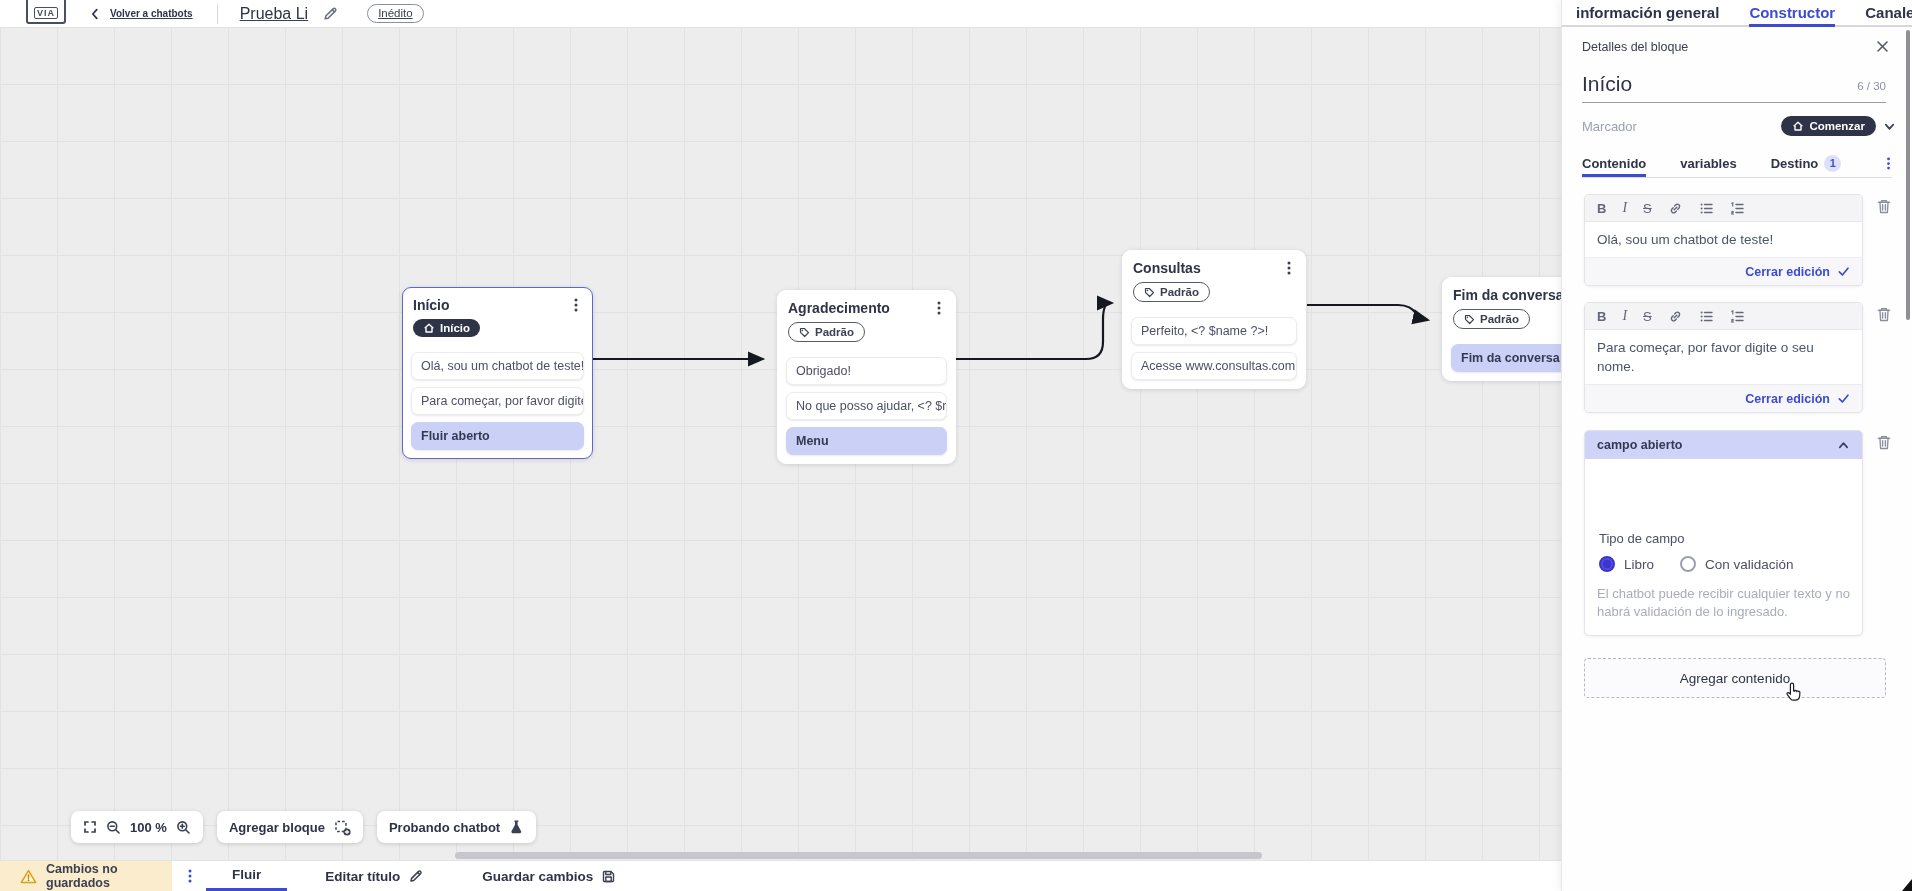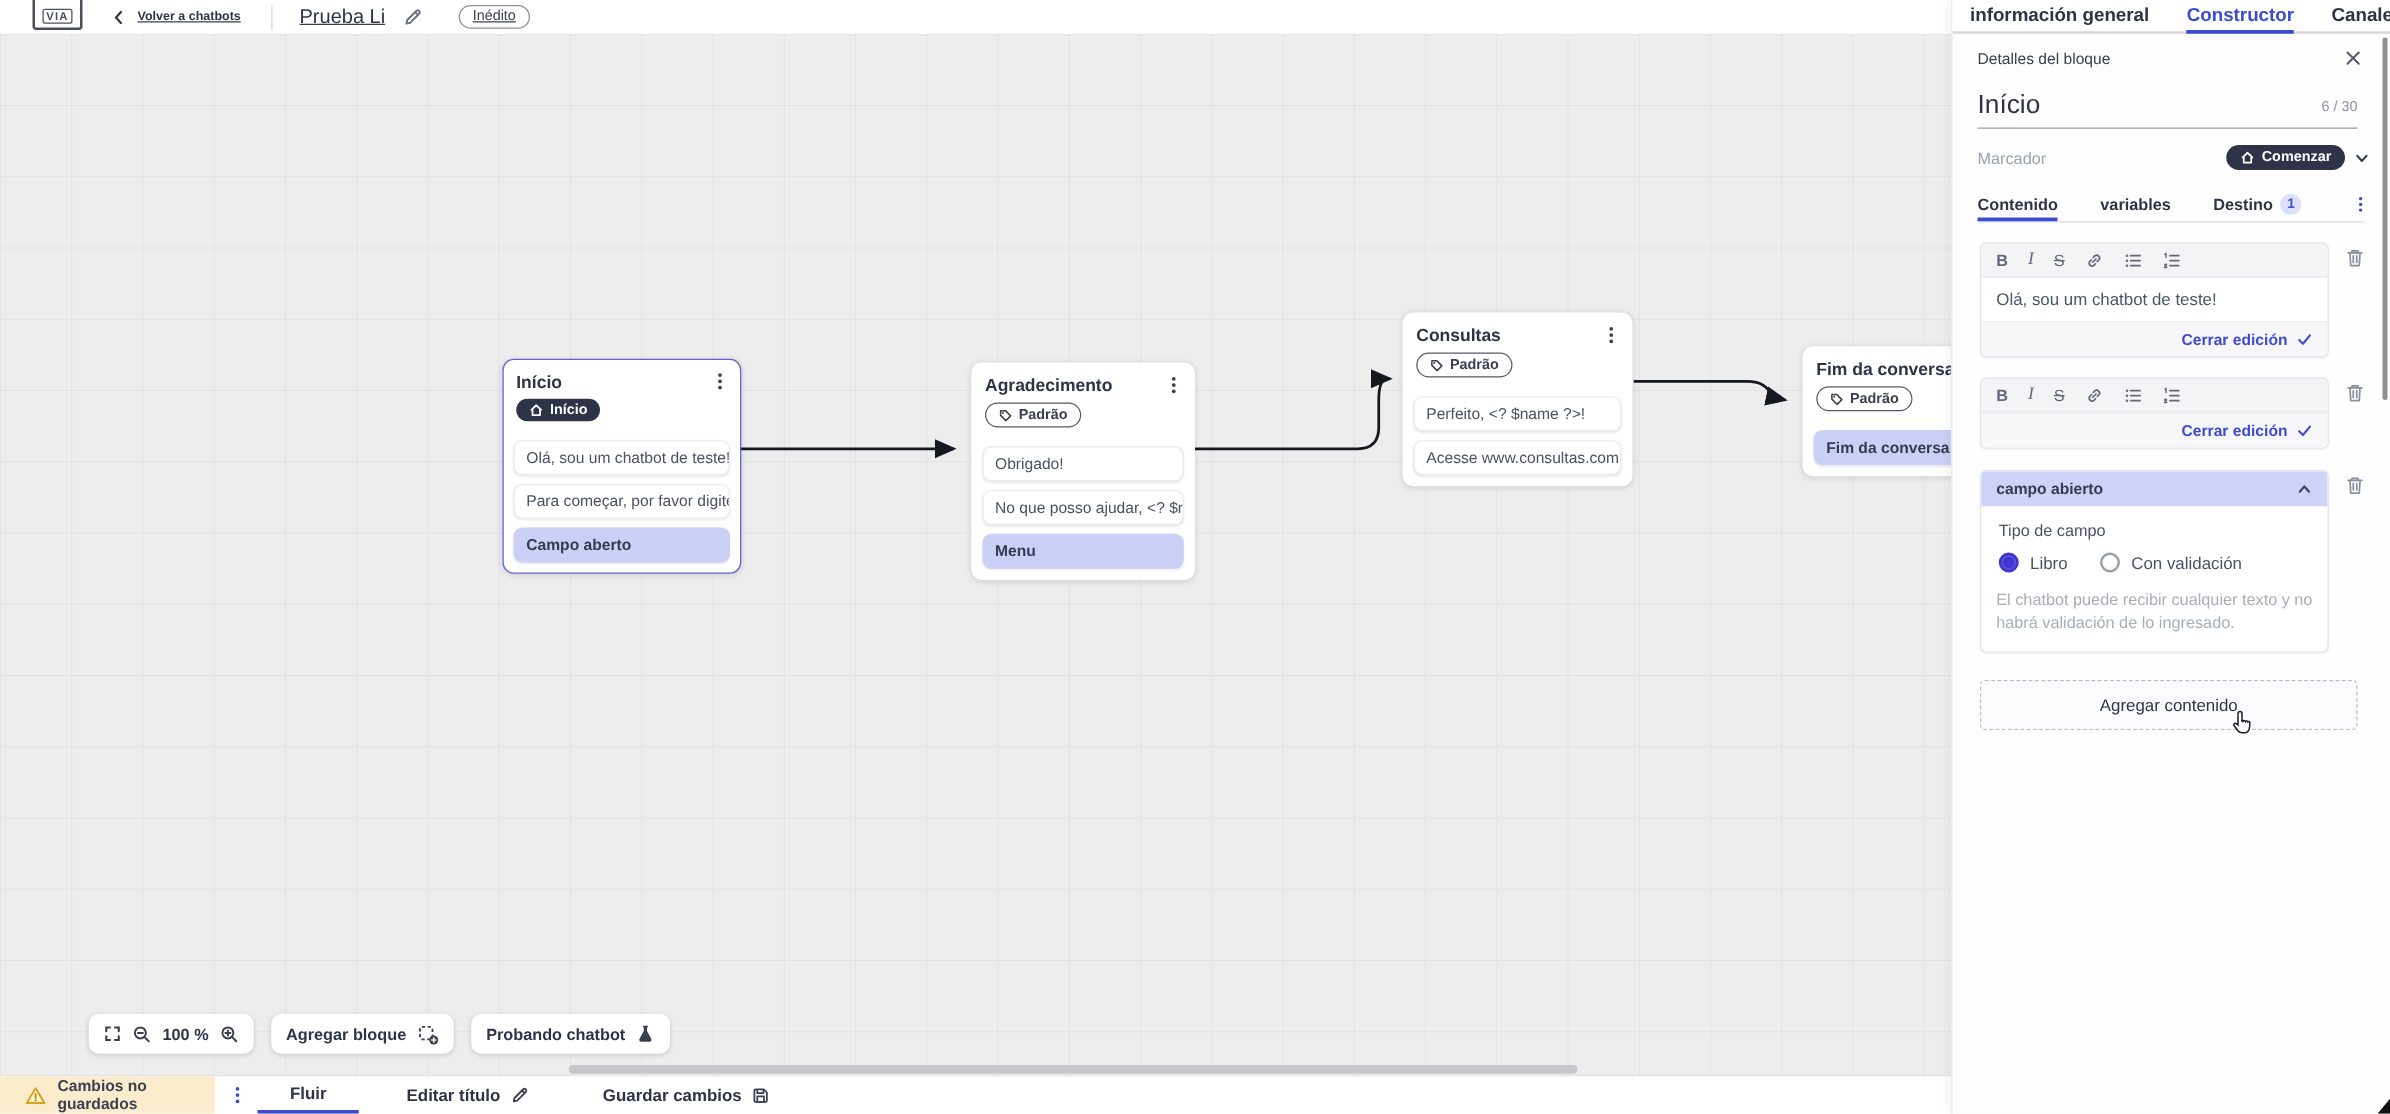--- a/index.html
+++ b/index.html
@@ -123,21 +123,21 @@
   .ed-check { color:#3d4bd0; line-height:0; }
   .trash-btn { color:#8b90a0; cursor:pointer; line-height:0; margin-top:4px; }
 
   .openfield-row { display:flex; align-items:flex-start; gap:13px; margin:17px 20px 0 22px; }
   .openfield { flex:1; border:1px solid #e3e3e8; border-radius:5px; overflow:hidden;
     background:#fff; box-shadow:0 1px 3px rgba(0,0,0,.06); }
   .of-head { background:#ced3f7; height:28px; display:flex; align-items:center;
     justify-content:space-between; padding:0 12px; cursor:pointer; }
   .of-title { font-size:12.5px; font-weight:bold; color:#333a52; }
   .of-chevron { color:#3c4160; line-height:0; }
-  .of-body { padding:12px 12px 14px 12px; }
+  .of-body { padding:24px 12px 14px 12px;margin-top:48px; }
   .of-type-label { font-size:13px; color:#4b5065; margin-left:2px; }
   .radio-row { display:flex; align-items:center; gap:26px; margin-top:10px; margin-left:2px; }
   .radio-opt { display:flex; align-items:center; gap:9px; font-size:13.5px; color:#4b5065;
     cursor:pointer; }
   .radio { width:16px; height:16px; border-radius:50%; border:2px solid #9aa0ae; background:#fff; }
   .radio.on { border-color:#3d35cc; background:#3d35cc; box-shadow:inset 0 0 0 1.5px #5a52e0; }
   .of-help { margin-top:13px; font-size:13px; line-height:18px; color:#a8adbb; }
 
   .add-content { margin:22px 26px 0 22px; height:40px; border:1.5px dashed #b9b9c2;
     border-radius:4px; display:flex; align-items:center; justify-content:center;
@@ -206,21 +206,21 @@
       </div>
       <div class="badge dark">
         <svg width="12" height="12" viewBox="0 0 12 12" fill="none" stroke="#fff" stroke-width="1.4" stroke-linejoin="round">
             <path d="M1.7 6.3 L6 2.2 L10.3 6.3"></path>
             <path d="M3 5.5 V10 H9 V5.5"></path>
           </svg>
         <span>Início</span>
       </div>
       <div class="node-item">Olá, sou um chatbot de teste!</div>
       <div class="node-item">Para começar, por favor digite o ...</div>
-      <div class="node-item highlight">Campo aberto</div>
+      <div class="node-item highlight">Fluir aberto</div>
     </div>
 
     <div class="node" style="left:777px; top:263px; width:179px;">
       <div class="node-head">
         <span class="node-title">Agradecimento</span>
         <span class="kebab">
           <svg width="12" height="16" viewBox="0 0 12 16" fill="#3b4050">
               <circle cx="6" cy="3" r="1.5"></circle>
               <circle cx="6" cy="8" r="1.5"></circle>
               <circle cx="6" cy="13" r="1.5"></circle>
@@ -508,20 +508,21 @@
           <span class="ed-ic">
             <svg width="15" height="15" viewBox="0 0 15 15" fill="none" stroke="#62687a" stroke-width="1.4" stroke-linecap="round">
                 <path d="M6 3.5 H13"></path>
                 <path d="M6 7.5 H13"></path>
                 <path d="M6 11.5 H13"></path>
                 <path d="M1.8 2.4 L2.8 1.8 V5" stroke-width="1.1"></path>
                 <path d="M1.7 8.6 c0-1 1.6-1.2 1.6-0.2 0 0.7-1.7 1.4-1.7 2.1 h1.9" stroke-width="1.1" transform="translate(0,2.5)"></path>
               </svg>
           </span>
         </div>
+        <div class="ed-body">Para começar, por favor digite o seu nome.</div>
         <div class="ed-footer">
           <span class="ed-close">Cerrar edición</span>
           <span class="ed-check">
             <svg width="13" height="13" viewBox="0 0 14 14" fill="none" stroke="#3d4bd0" stroke-width="1.8" stroke-linecap="round" stroke-linejoin="round">
                 <path d="M2.5 7.5 L5.8 10.8 L11.8 3.5"></path>
               </svg>
           </span>
         </div>
       </div>
       <span class="trash-btn">

